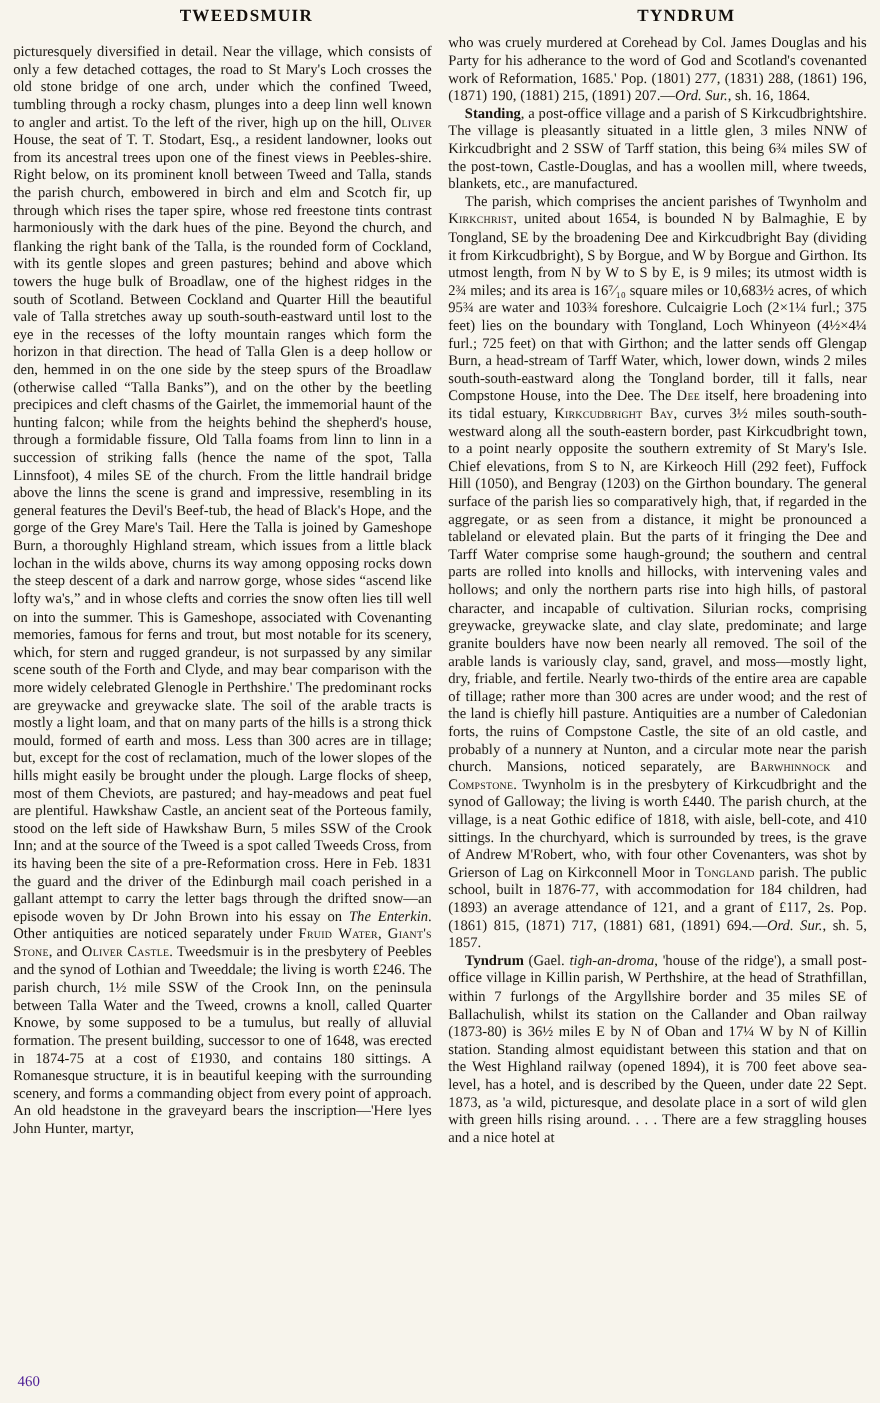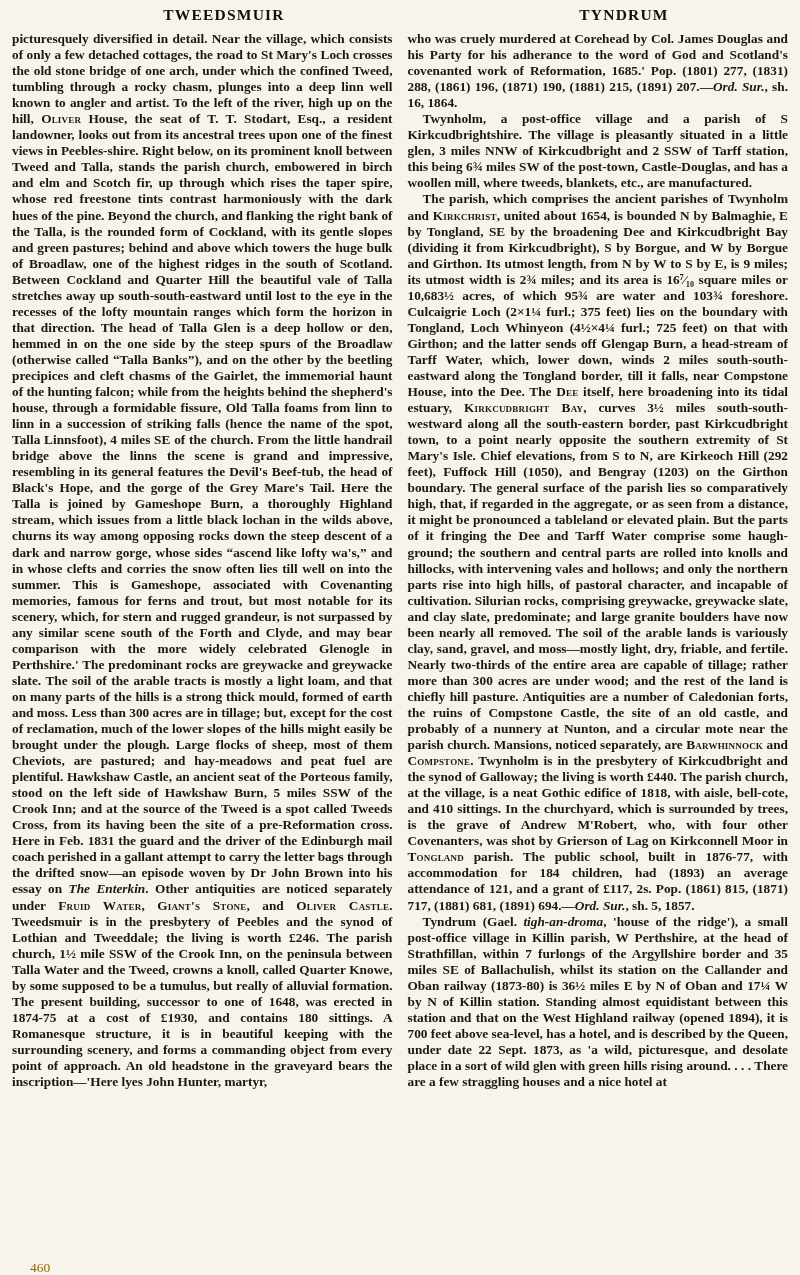--- a/index.html
+++ b/index.html
@@ -26,61 +26,59 @@
     width: 50%;
     text-align: center;
     font-weight: bold;
     font-size: 15.5px;
     letter-spacing: 1.2px;
     color: #14100c;
     padding-left: 48px;
   }
   .columns {
     display: flex;
-    align-items: flex-end;
+    align-items: center;
     padding: 0 12px;
-    font-weight: bold;
   }
   .column {
     flex: 1;
     font-size: 13.3px;
     line-height: 16.05px;
     text-align: justify;
   }
   .rule {
     width: 1px;
     background: #4a453d;
     margin: 0 7px;
   }
   p.para { margin: 0; }
   p.indent { text-indent: 15px; }
   sc { font-variant: small-caps; letter-spacing: 0.2px; }
   .page-number {
     position: absolute;
-    left: 30px;
+    left: 16px;
     top: 1248px;
     font-size: 13.5px;
-    color: #a16207;
-    margin-top: 12px;
+    color: #4c1d95;
   }
 </style>
 </head>
 <body>
 
 <div class="page">
   <div class="header-row">
     <div class="col-header">TWEEDSMUIR</div>
     <div class="col-header">TYNDRUM</div>
   </div>
   <div class="columns">
     <div class="column">
         <p class="para">picturesquely diversified in detail. Near the village, which consists of only a few detached cottages, the road to St Mary's Loch crosses the old stone bridge of one arch, under which the confined Tweed, tumbling through a rocky chasm, plunges into a deep linn well known to angler and artist. To the left of the river, high up on the hill, <sc>Oliver</sc> House, the seat of T. T. Stodart, Esq., a resident landowner, looks out from its ancestral trees upon one of the finest views in Peebles-shire. Right below, on its prominent knoll between Tweed and Talla, stands the parish church, embowered in birch and elm and Scotch fir, up through which rises the taper spire, whose red freestone tints contrast harmoniously with the dark hues of the pine. Beyond the church, and flanking the right bank of the Talla, is the rounded form of Cockland, with its gentle slopes and green pastures; behind and above which towers the huge bulk of Broadlaw, one of the highest ridges in the south of Scotland. Between Cockland and Quarter Hill the beautiful vale of Talla stretches away up south-south-eastward until lost to the eye in the recesses of the lofty mountain ranges which form the horizon in that direction. The head of Talla Glen is a deep hollow or den, hemmed in on the one side by the steep spurs of the Broadlaw (otherwise called “Talla Banks”), and on the other by the beetling precipices and cleft chasms of the Gairlet, the immemorial haunt of the hunting falcon; while from the heights behind the shepherd's house, through a formidable fissure, Old Talla foams from linn to linn in a succession of striking falls (hence the name of the spot, Talla Linnsfoot), 4 miles SE of the church. From the little handrail bridge above the linns the scene is grand and impressive, resembling in its general features the Devil's Beef-tub, the head of Black's Hope, and the gorge of the Grey Mare's Tail. Here the Talla is joined by Gameshope Burn, a thoroughly Highland stream, which issues from a little black lochan in the wilds above, churns its way among opposing rocks down the steep descent of a dark and narrow gorge, whose sides “ascend like lofty wa's,” and in whose clefts and corries the snow often lies till well on into the summer. This is Gameshope, associated with Covenanting memories, famous for ferns and trout, but most notable for its scenery, which, for stern and rugged grandeur, is not surpassed by any similar scene south of the Forth and Clyde, and may bear comparison with the more widely celebrated Glenogle in Perthshire.' The predominant rocks are greywacke and greywacke slate. The soil of the arable tracts is mostly a light loam, and that on many parts of the hills is a strong thick mould, formed of earth and moss. Less than 300 acres are in tillage; but, except for the cost of reclamation, much of the lower slopes of the hills might easily be brought under the plough. Large flocks of sheep, most of them Cheviots, are pastured; and hay-meadows and peat fuel are plentiful. Hawkshaw Castle, an ancient seat of the Porteous family, stood on the left side of Hawkshaw Burn, 5 miles SSW of the Crook Inn; and at the source of the Tweed is a spot called Tweeds Cross, from its having been the site of a pre-Reformation cross. Here in Feb. 1831 the guard and the driver of the Edinburgh mail coach perished in a gallant attempt to carry the letter bags through the drifted snow—an episode woven by Dr John Brown into his essay on <i>The Enterkin</i>. Other antiquities are noticed separately under <sc>Fruid Water</sc>, <sc>Giant's Stone</sc>, and <sc>Oliver Castle</sc>. Tweedsmuir is in the presbytery of Peebles and the synod of Lothian and Tweeddale; the living is worth £246. The parish church, 1½ mile SSW of the Crook Inn, on the peninsula between Talla Water and the Tweed, crowns a knoll, called Quarter Knowe, by some supposed to be a tumulus, but really of alluvial formation. The present building, successor to one of 1648, was erected in 1874-75 at a cost of £1930, and contains 180 sittings. A Romanesque structure, it is in beautiful keeping with the surrounding scenery, and forms a commanding object from every point of approach. An old headstone in the graveyard bears the inscription—'Here lyes John Hunter, martyr,</p>
       </div>
     <div class="rule"></div>
     <div class="column">
         <p class="para">who was cruely murdered at Corehead by Col. James Douglas and his Party for his adherance to the word of God and Scotland's covenanted work of Reformation, 1685.' Pop. (1801) 277, (1831) 288, (1861) 196, (1871) 190, (1881) 215, (1891) 207.—<i>Ord. Sur.</i>, sh. 16, 1864.</p>
-        <p class="para indent"><b>Twynholm</b>, a post-office village and a parish of S Kirkcudbrightshire. The village is pleasantly situated in a little glen, 3 miles NNW of Kirkcudbright and 2 SSW of Tarff station, this being 6¾ miles SW of the post-town, Castle-Douglas, and has a woollen mill, where tweeds, blankets, etc., are manufactured.</p>
+        <p class="para indent"><b>Standing</b>, a post-office village and a parish of S Kirkcudbrightshire. The village is pleasantly situated in a little glen, 3 miles NNW of Kirkcudbright and 2 SSW of Tarff station, this being 6¾ miles SW of the post-town, Castle-Douglas, and has a woollen mill, where tweeds, blankets, etc., are manufactured.</p>
         <p class="para indent">The parish, which comprises the ancient parishes of Twynholm and <sc>Kirkchrist</sc>, united about 1654, is bounded N by Balmaghie, E by Tongland, SE by the broadening Dee and Kirkcudbright Bay (dividing it from Kirkcudbright), S by Borgue, and W by Borgue and Girthon. Its utmost length, from N by W to S by E, is 9 miles; its utmost width is 2¾ miles; and its area is 16⁷⁄₁₀ square miles or 10,683½ acres, of which 95¾ are water and 103¾ foreshore. Culcaigrie Loch (2×1¼ furl.; 375 feet) lies on the boundary with Tongland, Loch Whinyeon (4½×4¼ furl.; 725 feet) on that with Girthon; and the latter sends off Glengap Burn, a head-stream of Tarff Water, which, lower down, winds 2 miles south-south-eastward along the Tongland border, till it falls, near Compstone House, into the Dee. The <sc>Dee</sc> itself, here broadening into its tidal estuary, <sc>Kirkcudbright Bay</sc>, curves 3½ miles south-south-westward along all the south-eastern border, past Kirkcudbright town, to a point nearly opposite the southern extremity of St Mary's Isle. Chief elevations, from S to N, are Kirkeoch Hill (292 feet), Fuffock Hill (1050), and Bengray (1203) on the Girthon boundary. The general surface of the parish lies so comparatively high, that, if regarded in the aggregate, or as seen from a distance, it might be pronounced a tableland or elevated plain. But the parts of it fringing the Dee and Tarff Water comprise some haugh-ground; the southern and central parts are rolled into knolls and hillocks, with intervening vales and hollows; and only the northern parts rise into high hills, of pastoral character, and incapable of cultivation. Silurian rocks, comprising greywacke, greywacke slate, and clay slate, predominate; and large granite boulders have now been nearly all removed. The soil of the arable lands is variously clay, sand, gravel, and moss—mostly light, dry, friable, and fertile. Nearly two-thirds of the entire area are capable of tillage; rather more than 300 acres are under wood; and the rest of the land is chiefly hill pasture. Antiquities are a number of Caledonian forts, the ruins of Compstone Castle, the site of an old castle, and probably of a nunnery at Nunton, and a circular mote near the parish church. Mansions, noticed separately, are <sc>Barwhinnock</sc> and <sc>Compstone</sc>. Twynholm is in the presbytery of Kirkcudbright and the synod of Galloway; the living is worth £440. The parish church, at the village, is a neat Gothic edifice of 1818, with aisle, bell-cote, and 410 sittings. In the churchyard, which is surrounded by trees, is the grave of Andrew M'Robert, who, with four other Covenanters, was shot by Grierson of Lag on Kirkconnell Moor in <sc>Tongland</sc> parish. The public school, built in 1876-77, with accommodation for 184 children, had (1893) an average attendance of 121, and a grant of £117, 2s. Pop. (1861) 815, (1871) 717, (1881) 681, (1891) 694.—<i>Ord. Sur.</i>, sh. 5, 1857.</p>
         <p class="para indent"><b>Tyndrum</b> (Gael. <i>tigh-an-droma</i>, 'house of the ridge'), a small post-office village in Killin parish, W Perthshire, at the head of Strathfillan, within 7 furlongs of the Argyllshire border and 35 miles SE of Ballachulish, whilst its station on the Callander and Oban railway (1873-80) is 36½ miles E by N of Oban and 17¼ W by N of Killin station. Standing almost equidistant between this station and that on the West Highland railway (opened 1894), it is 700 feet above sea-level, has a hotel, and is described by the Queen, under date 22 Sept. 1873, as 'a wild, picturesque, and desolate place in a sort of wild glen with green hills rising around. . . . There are a few straggling houses and a nice hotel at</p>
       </div>
   </div>
   <div class="page-number">460</div>
 </div>
 
 </body></html>

